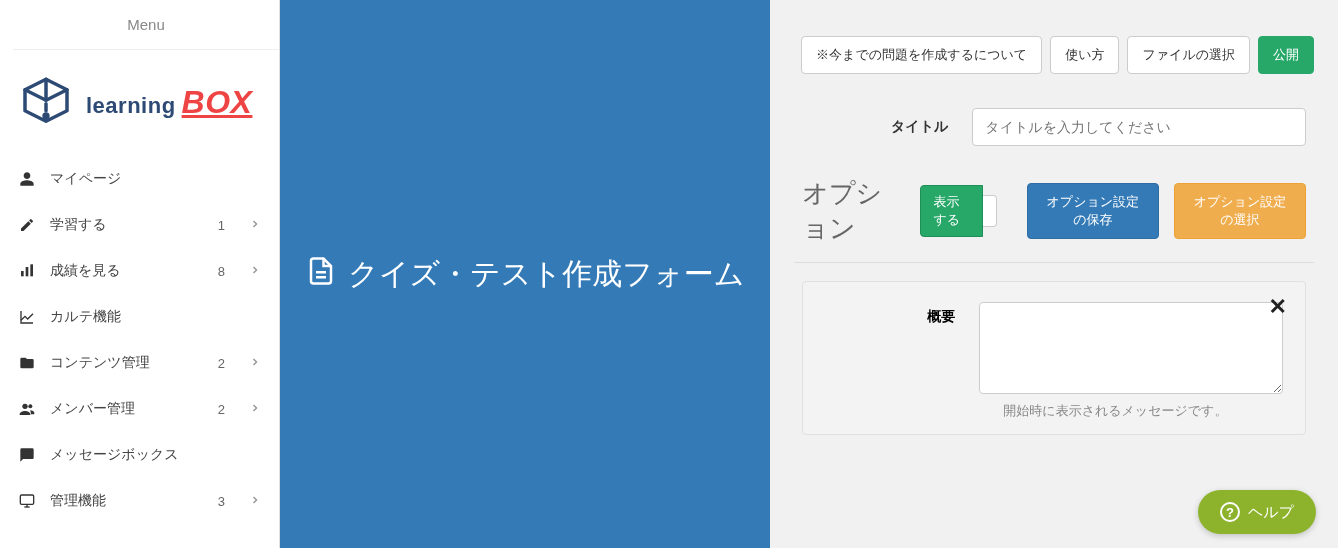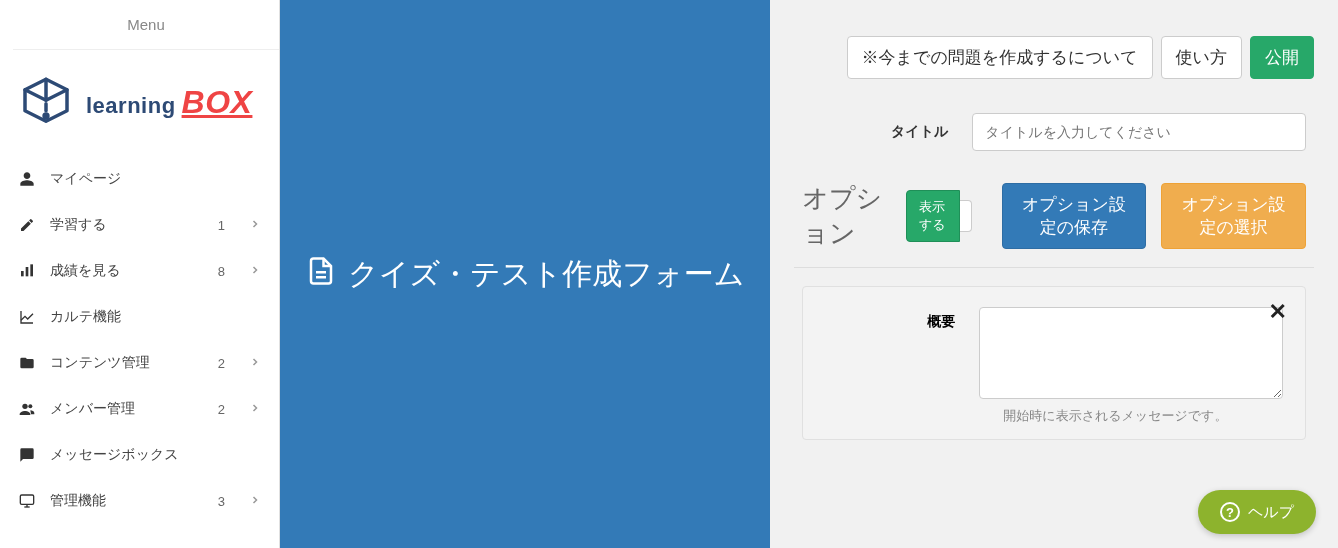--- a/index.html
+++ b/index.html
@@ -22,21 +22,21 @@
     .nav-chevron { color: #999; }
 
     
     .main { flex: 1; display: flex; flex-direction: row; background: #f1f1f1; overflow: hidden; }
     .header-bar { background: #337ab7; color: #fff; padding: 22px 26px; display: flex; align-items: center; gap: 12px; }
     .header-bar .hicon { font-size: 28px; }
     .header-title { font-size: 30px; font-weight: 500; }
 
     .content { padding: 36px 24px 24px; flex: 1; overflow: auto; }
     .toolbar-row { display: flex; justify-content: flex-end; gap: 8px; margin-bottom: 34px; }
-    .btn { padding: 9px 14px; font-size: 17px; border: 1px solid #ccc; background: #fff; border-radius: 4px; cursor: pointer; color: #333; }
+    .btn { padding: 9px 14px; font-size: 13px; border: 1px solid #ccc; background: #fff; border-radius: 4px; cursor: pointer; color: #333; }
     .btn-green { background: #27a869; color: #fff; border-color: #27a869; }
     .btn-blue { background: #337ab7; color: #fff; border-color: #2e6da4; }
     .btn-orange { background: #f0ad4e; color: #fff; border-color: #eea236; }
 
     .field-row { display: flex; align-items: center; margin-bottom: 30px; padding: 0 8px; }
     .field-label { width: 170px; text-align: right; font-weight: 700; font-size: 14px; color: #333; padding-right: 24px; }
     .text-input { flex: 1; max-width: 710px; padding: 10px 12px; border: 1px solid #ccc; border-radius: 4px; font-size: 14px; }
 
     .option-row { display: flex; align-items: center; gap: 15px; padding: 0 8px 16px; border-bottom: 1px solid #ddd; margin-bottom: 18px; }
     .option-title { font-size: 26px; color: #666; }
@@ -183,20 +183,21 @@
             <line x1="8" y1="17" x2="16" y2="17"></line>
           </svg>
       </span>
       <h1 class="header-title">クイズ・テスト作成フォーム</h1>
     </div>
 
     <div class="content">
       <div class="toolbar-row">
         <button class="btn">※今までの問題を作成するについて</button>
         <button class="btn">使い方</button>
+        <button class="btn">ファイルの選択</button>
         <button class="btn btn-green">公開</button>
       </div>
 
       <div class="field-row">
         <label class="field-label">タイトル</label>
         <input class="text-input" type="text" placeholder="タイトルを入力してください" style="">
       </div>
 
       <div class="option-row">
         <span class="option-title">オプション</span>

